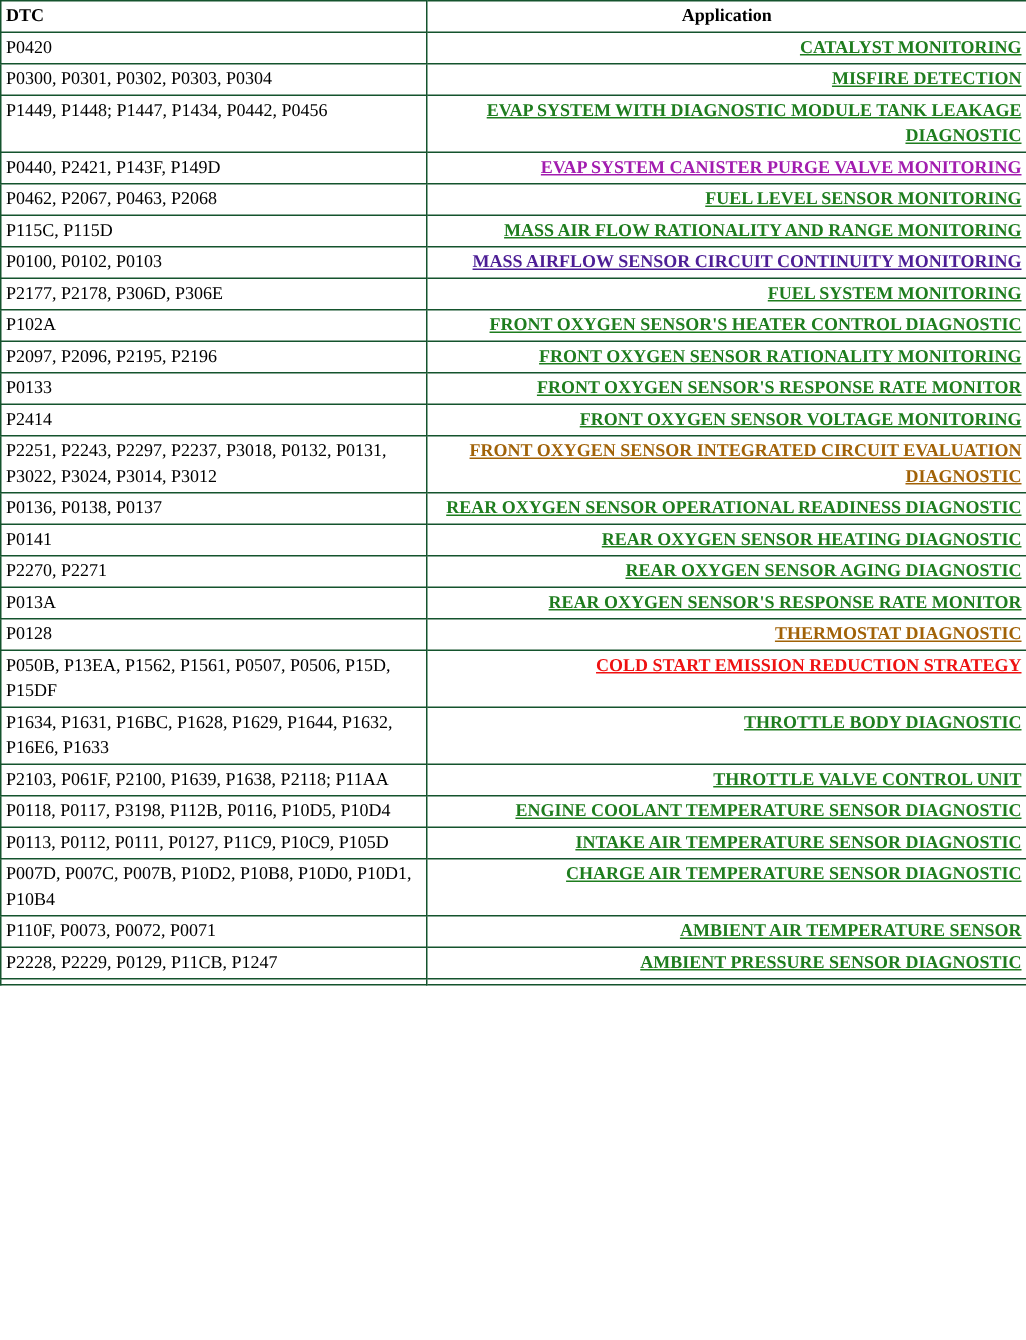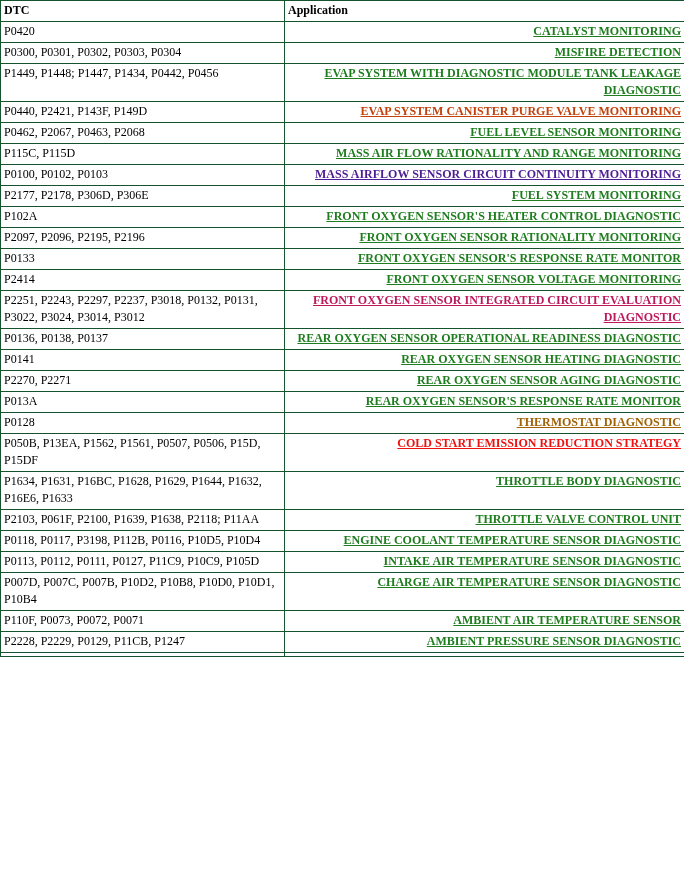--- a/index.html
+++ b/index.html
@@ -23,21 +23,21 @@
     padding: 1px 3px 2px 3px;
     font-size: 12px;
     line-height: 17px;
   }
   th.h-dtc {
     text-align: left;
     font-weight: bold;
     font-size: 14.5px;
   }
   th.h-app {
-    text-align: left;
+    text-align: center;
     font-weight: bold;
     font-size: 14.5px;
   }
   td.c-dtc {
     text-align: left;
     font-weight: normal;
     color: #000000;
   }
   td.c-app {
     text-align: right;
@@ -74,21 +74,21 @@
     <td class="c-app"><a style="color: rgb(30, 125, 30);">MISFIRE DETECTION</a></td>
   </tr>
 
   <tr>
     <td class="c-dtc">P1449, P1448; P1447, P1434, P0442, P0456</td>
     <td class="c-app"><a style="color: rgb(30, 125, 30);">EVAP SYSTEM WITH DIAGNOSTIC MODULE TANK LEAKAGE DIAGNOSTIC</a></td>
   </tr>
 
   <tr>
     <td class="c-dtc">P0440, P2421, P143F, P149D</td>
-    <td class="c-app"><a style="color: #c2410c;">EVAP SYSTEM CANISTER PURGE VALVE MONITORING</a></td>
+    <td class="c-app"><a style="color: #a21caf;">EVAP SYSTEM CANISTER PURGE VALVE MONITORING</a></td>
   </tr>
 
   <tr>
     <td class="c-dtc">P0462, P2067, P0463, P2068</td>
     <td class="c-app"><a style="color: rgb(30, 125, 30);">FUEL LEVEL SENSOR MONITORING</a></td>
   </tr>
 
   <tr>
     <td class="c-dtc">P115C, P115D</td>
     <td class="c-app"><a style="color: rgb(30, 125, 30);">MASS AIR FLOW RATIONALITY AND RANGE MONITORING</a></td>
@@ -119,21 +119,21 @@
     <td class="c-app"><a style="color: rgb(30, 125, 30);">FRONT OXYGEN SENSOR'S RESPONSE RATE MONITOR</a></td>
   </tr>
 
   <tr>
     <td class="c-dtc">P2414</td>
     <td class="c-app"><a style="color: rgb(30, 125, 30);">FRONT OXYGEN SENSOR VOLTAGE MONITORING</a></td>
   </tr>
 
   <tr>
     <td class="c-dtc">P2251, P2243, P2297, P2237, P3018, P0132, P0131, P3022, P3024, P3014, P3012</td>
-    <td class="c-app"><a style="color: #be185d;">FRONT OXYGEN SENSOR INTEGRATED CIRCUIT EVALUATION DIAGNOSTIC</a></td>
+    <td class="c-app"><a style="color: #a16207;">FRONT OXYGEN SENSOR INTEGRATED CIRCUIT EVALUATION DIAGNOSTIC</a></td>
   </tr>
 
   <tr>
     <td class="c-dtc">P0136, P0138, P0137</td>
     <td class="c-app"><a style="color: rgb(30, 125, 30);">REAR OXYGEN SENSOR OPERATIONAL READINESS DIAGNOSTIC</a></td>
   </tr>
 
   <tr>
     <td class="c-dtc">P0141</td>
     <td class="c-app"><a style="color: rgb(30, 125, 30);">REAR OXYGEN SENSOR HEATING DIAGNOSTIC</a></td>

